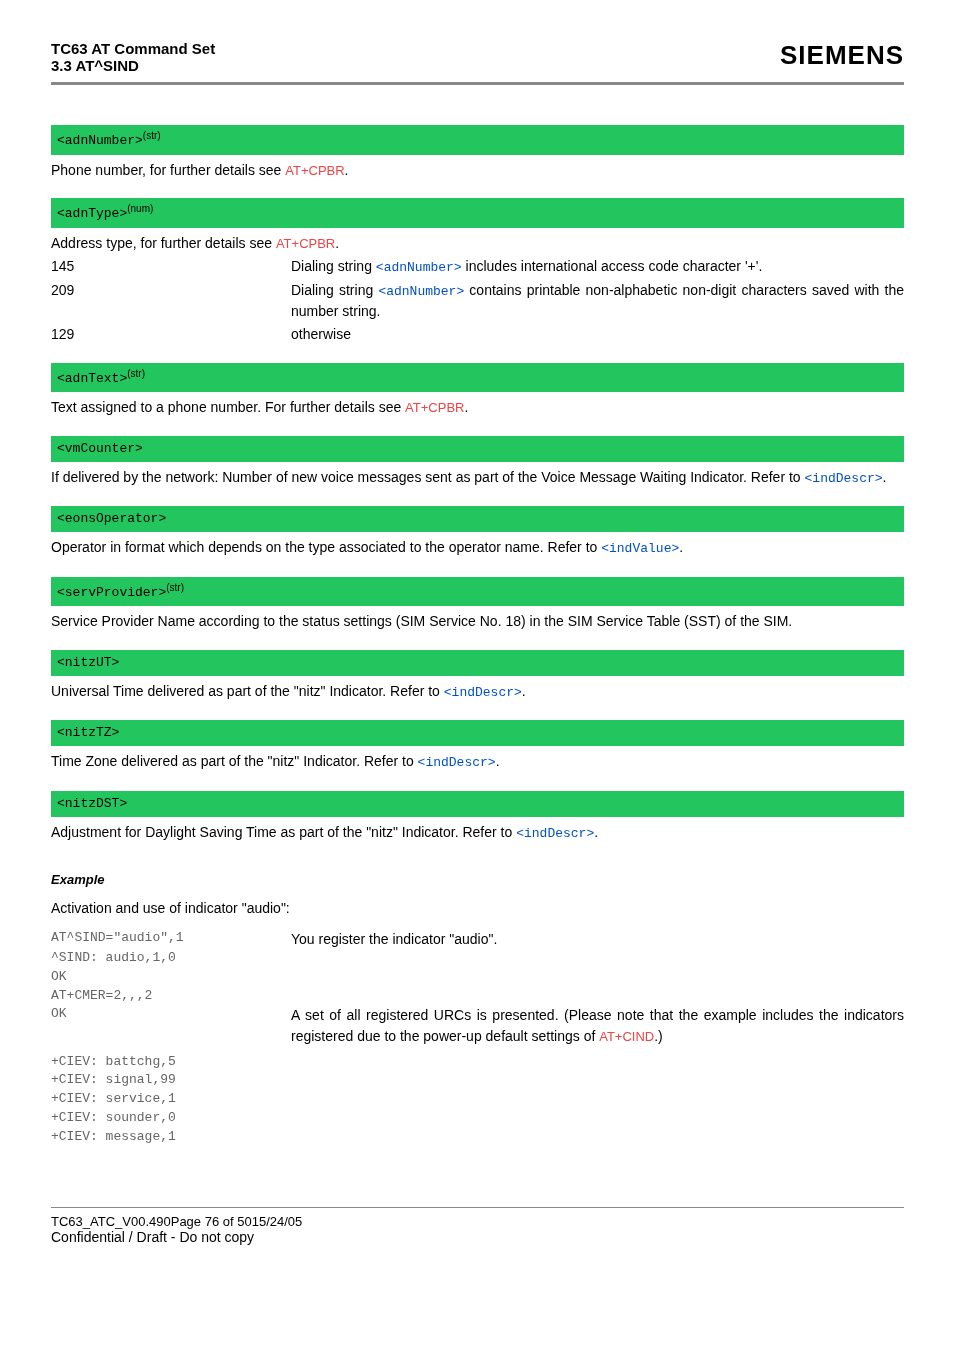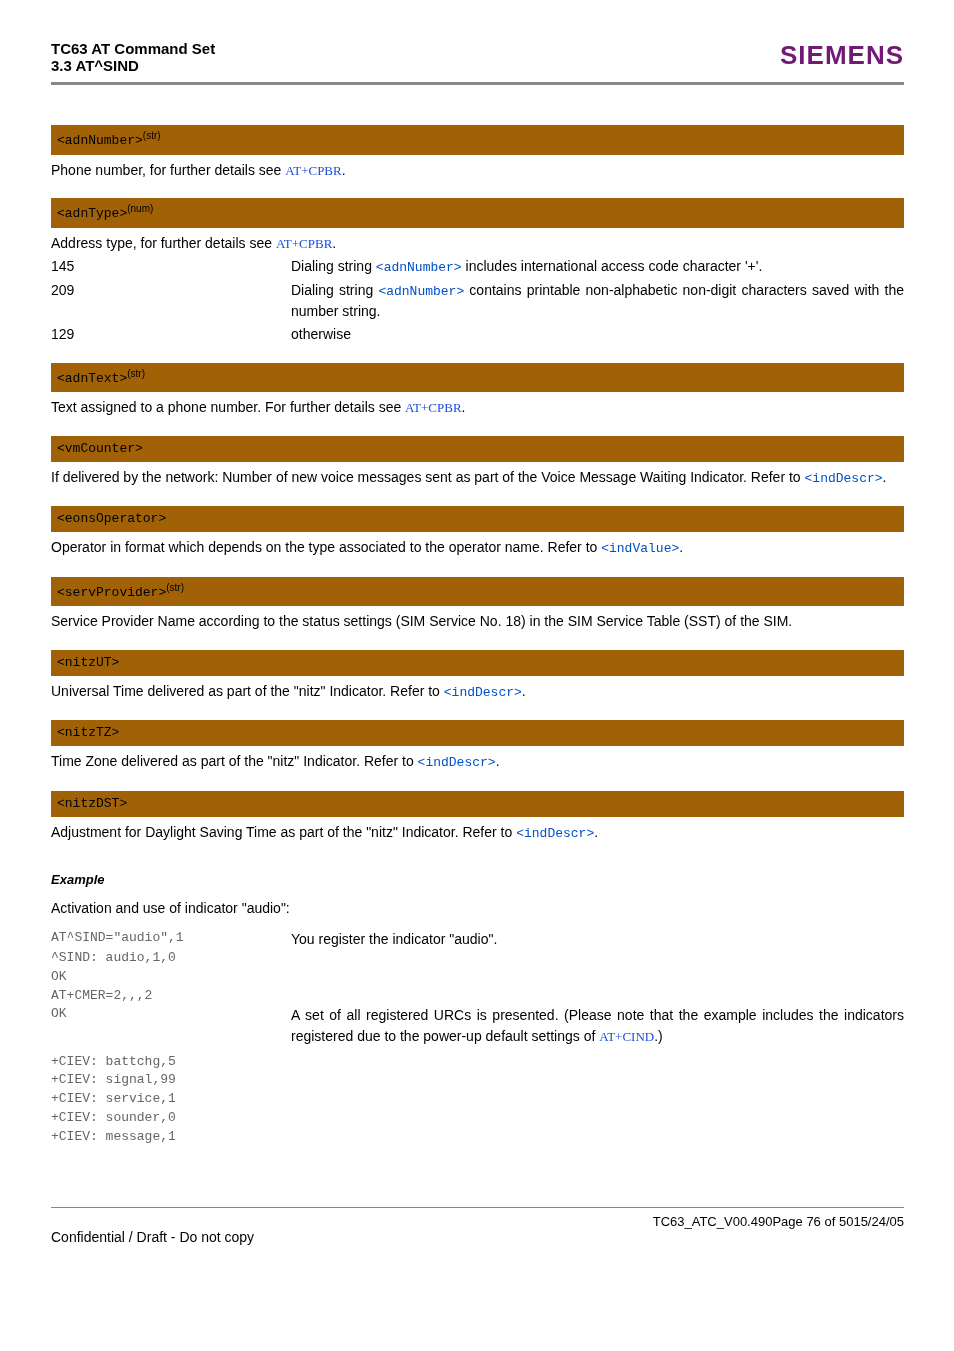--- a/index.html
+++ b/index.html
@@ -2,39 +2,39 @@
 <html><head>
 <meta charset="utf-8">
 <style>
   * { margin: 0; padding: 0; box-sizing: border-box; }
   body { font-family: Arial, Helvetica, sans-serif; background: #fff; color: #000; width: 954px; margin: 0 auto; }
   .page { padding: 40px 50px 30px 51px; }
   .header { display: flex; justify-content: space-between; align-items: flex-start; margin-bottom: 8px; }
   .header-left { font-size: 15px; }
   .header-title { font-weight: bold; }
   .header-sub { font-weight: bold; }
-  .header-right { font-family: Arial, sans-serif; font-weight: 900; font-size: 26px; letter-spacing: 1px; color: #701a75; }
+  .header-right { font-family: Arial, sans-serif; font-weight: 900; font-size: 26px; letter-spacing: 1px; color: #000000; }
   .hr-thick { border: none; border-top: 3px solid #888; margin-bottom: 40px; }
   .content { font-size: 14px; line-height: 1.4; }
-  .param-head { background: #a16207; padding: 4px 6px; margin-top: 18px; font-family: "Courier New", monospace; font-size: 13px; }
+  .param-head { background: #22c55e; padding: 4px 6px; margin-top: 18px; font-family: "Courier New", monospace; font-size: 13px; }
   .param-head sup { font-family: Arial, sans-serif; font-size: 10px; }
   .param-desc { margin: 6px 0 2px 0; }
-  .link { color: #1d4ed8; font-family: Liberation Serif, serif; font-size: 13px; }
+  .link { color: #ef4444; font-family: Liberation Sans, sans-serif; font-size: 13px; }
   .mono-inline { font-family: "Courier New", monospace; font-size: 13px; color: #0050c8; }
   .val-table { display: flex; margin: 4px 0; }
   .val-key { width: 240px; flex-shrink: 0; }
   .val-desc { flex: 1; text-align: justify; }
   .section-heading { font-style: italic; font-weight: bold; font-size: 13px; margin-top: 28px; margin-bottom: 10px; }
   .example-intro { margin-bottom: 10px; }
   .ex-row { display: flex; align-items: flex-start; margin: 0; }
   .ex-left { width: 240px; flex-shrink: 0; font-family: "Courier New", monospace; font-size: 13px; color: #666; white-space: pre; line-height: 1.45; }
   .ex-right { flex: 1; font-size: 14px; text-align: justify; line-height: 1.45; }
   .footer { margin-top: 60px; }
   .footer-hr { border: none; border-top: 1px solid #888; margin-bottom: 6px; }
-  .footer-row { display: flex; justify-content: flex-end; font-size: 13px; }
+  .footer-row { display: flex; justify-content: flex-start; font-size: 13px; }
   .footer-sub { font-size: 14px; }
 </style>
 </head>
 <body>
 
 <div class="page">
   <div class="header">
     <div class="header-left">
       <div class="header-title">TC63 AT Command Set</div>
       <div class="header-sub">3.3 AT^SIND</div>

